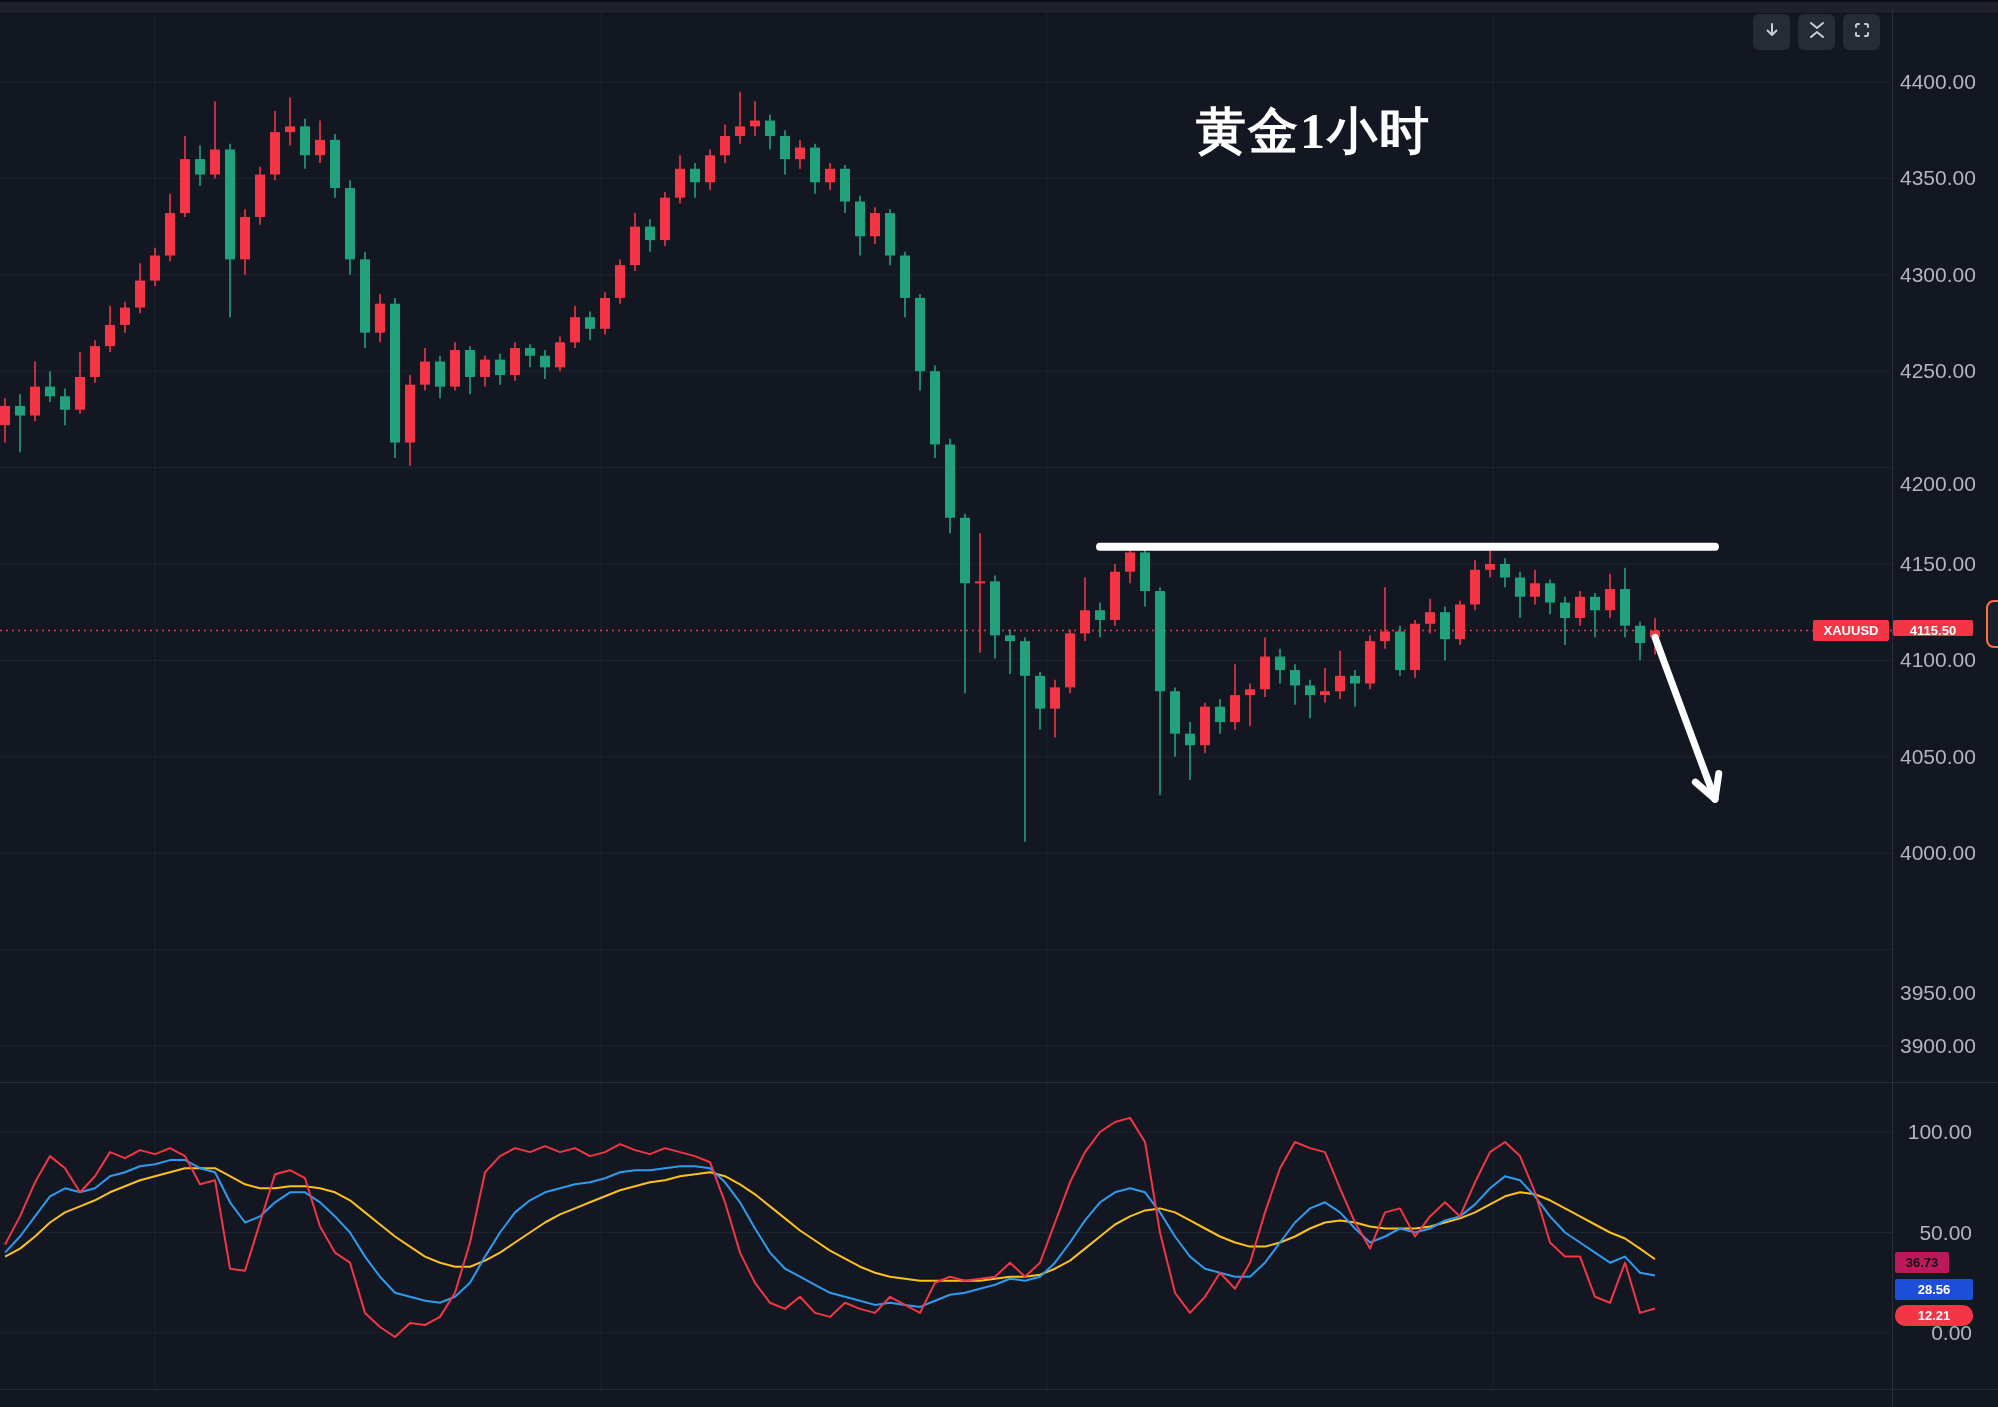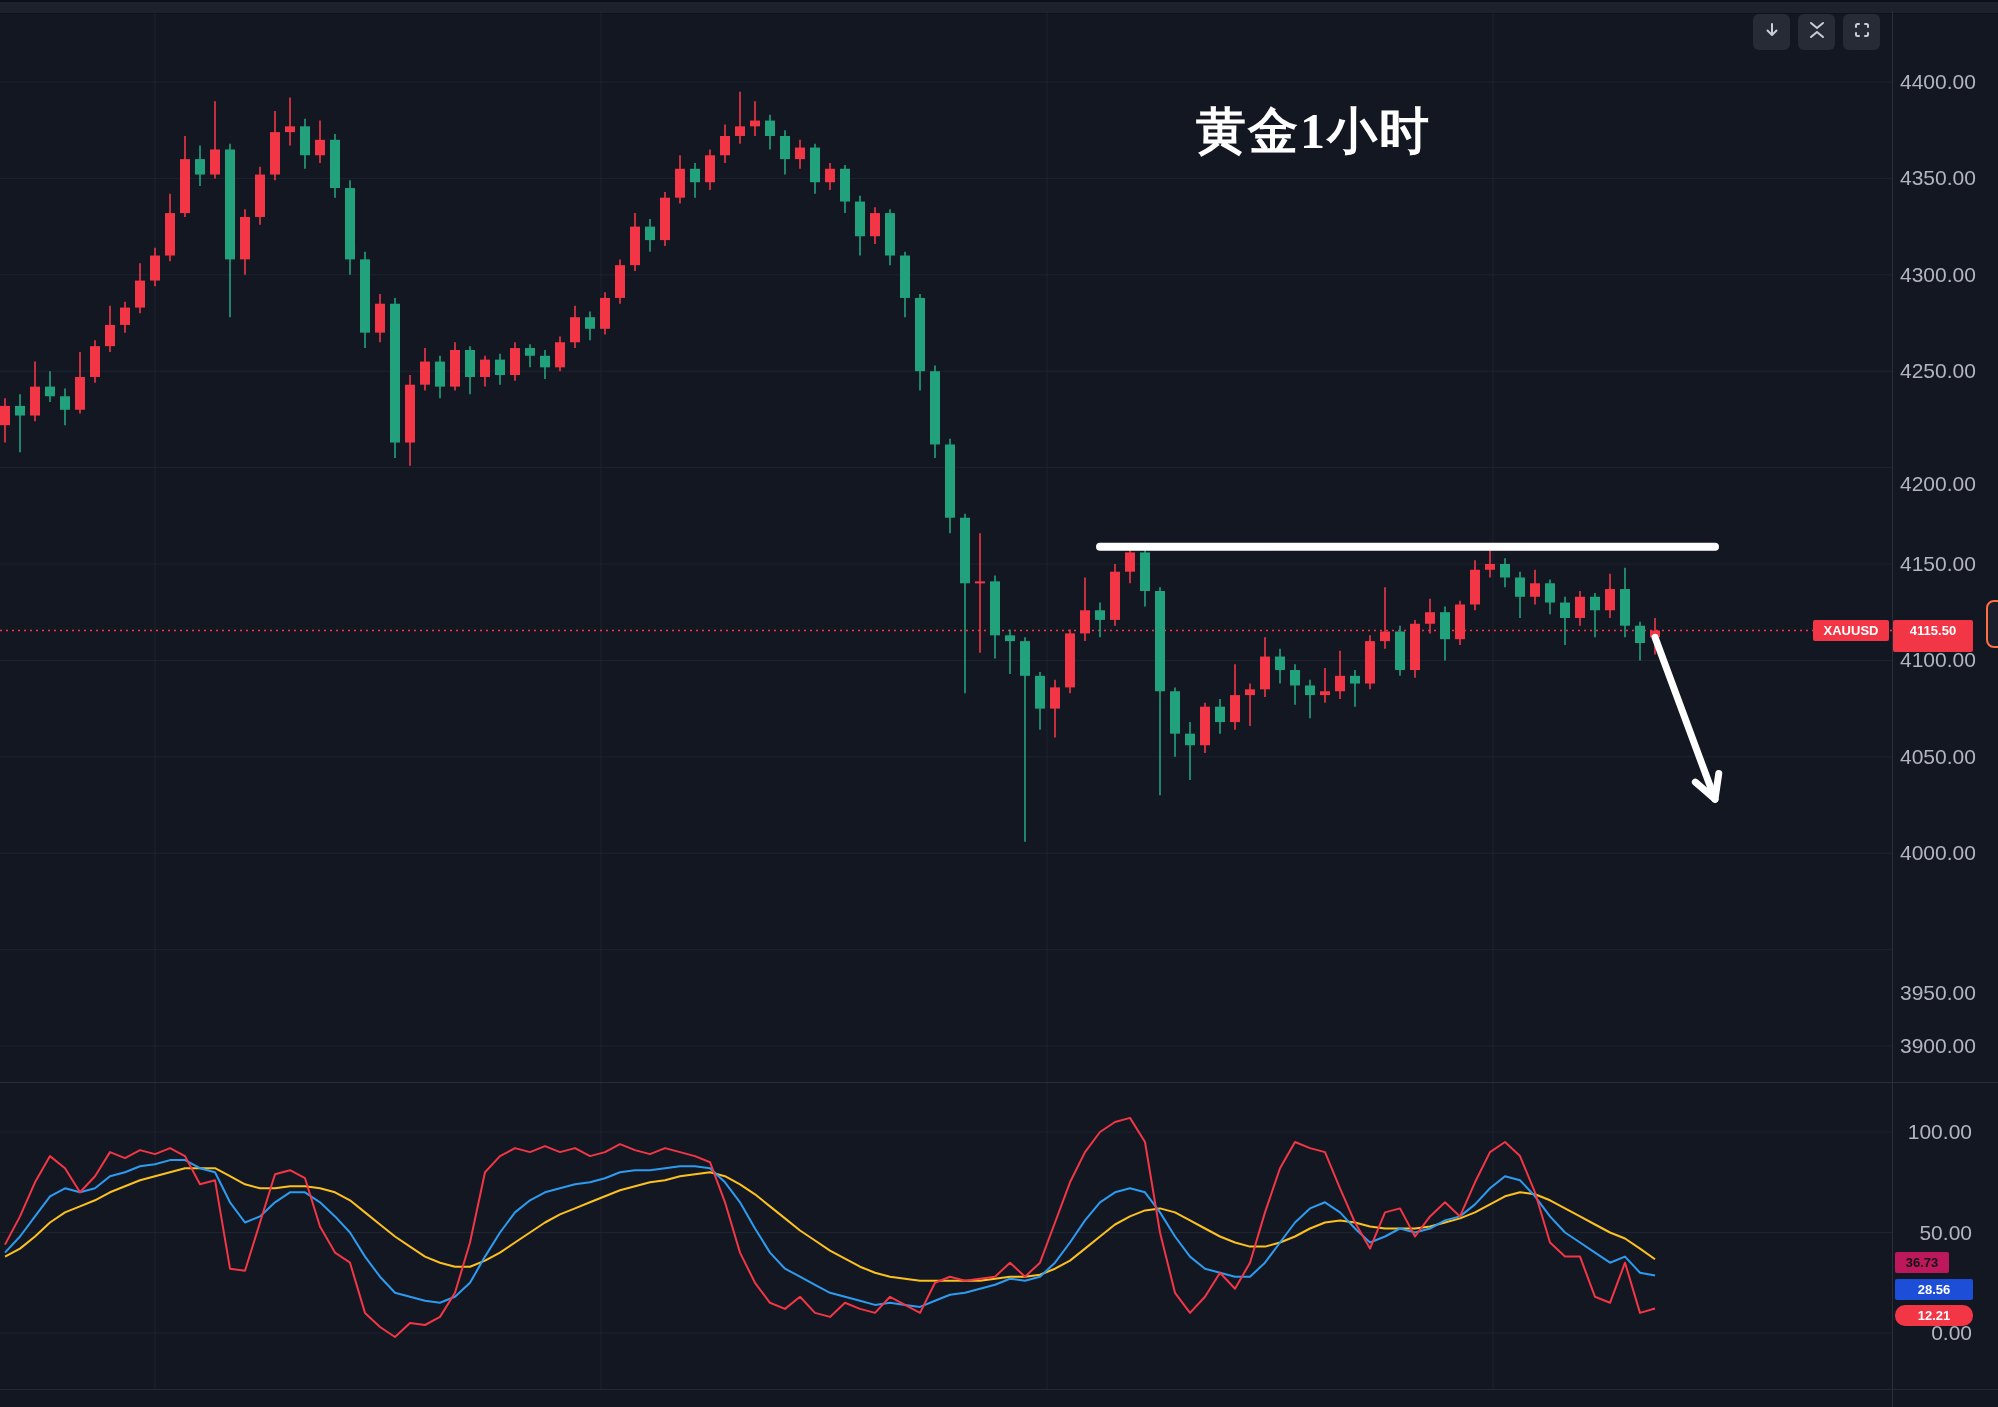--- a/index.html
+++ b/index.html
@@ -12,21 +12,21 @@
   .toolbar{position:absolute;top:14px;left:1753px;display:flex;gap:8px;}
   .tool-btn{width:37px;height:36px;border-radius:6px;background:#262b36;display:flex;
             align-items:center;justify-content:center;cursor:pointer;}
   .tool-btn svg{stroke:#c9cdd6;fill:none;stroke-width:2;stroke-linecap:round;stroke-linejoin:round;}
   .chart-title{position:absolute;left:1152px;top:98px;color:#ffffff;font-weight:bold;font-size:50px;
                font-family:"Liberation Serif","DejaVu Serif",serif;letter-spacing:2px;margin-left:44px;}
   .tick{position:absolute;width:72px;text-align:right;color:#b2b5be;font-size:21px;line-height:18px;}
   .badge{position:absolute;font-size:13px;font-weight:bold;line-height:21px;text-align:center;
          border-radius:2px;color:#fff;}
   #symbol-badge{left:1813px;top:620px;width:76px;height:21px;background:#f23645;}
-  #price-badge{left:1893px;top:620px;width:80px;height:32px;background:#f23645;}
+  #price-badge{left:1893px;top:620px;width:80px;height:16px;background:#f23645;}
   #kdj-badge-d{left:1895px;top:1252px;width:54px;height:21px;background:#be185d;color:#111;}
   #kdj-badge-k{left:1895px;top:1279px;width:78px;height:21px;background:#1d4ed8;}
   #kdj-badge-j{left:1895px;top:1305px;width:78px;height:21px;background:#f23645;border-radius:10px;}
   #edge-chip{position:absolute;left:1986px;top:600px;width:24px;height:44px;border:2px solid #ff6f43;
              border-radius:8px;background:#1a1f2b;}
 </style>
 </head>
 <body>
 
 <div id="app">

